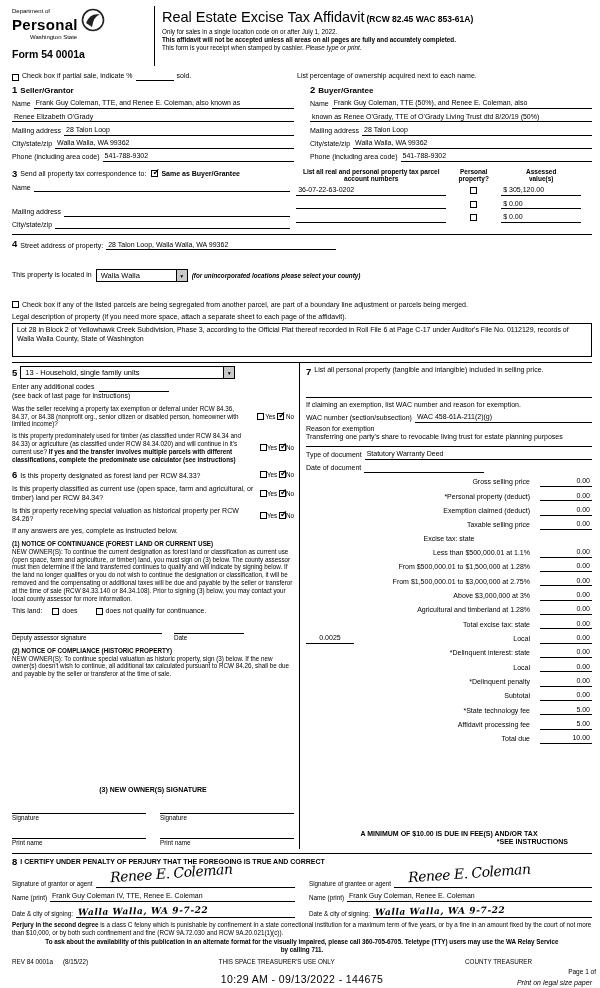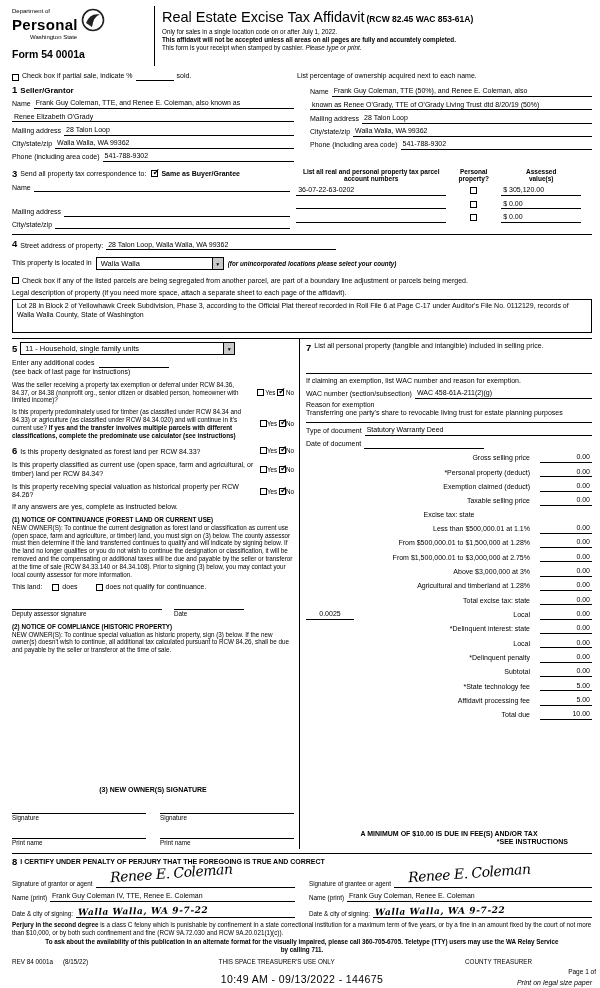--- a/index.html
+++ b/index.html
@@ -137,20 +137,21 @@
       <div class="fld">
           <span class="lab">City/state/zip</span>
           <span class="val">Walla Walla, WA 99362</span>
         </div>
       <div class="fld">
           <span class="lab">Phone (including area code)</span>
           <span class="val">541-788-9302</span>
         </div>
     </div>
     <div class="col">
+      <div class="sec-head"><span class="num">2</span><span>Buyer/Grantee</span></div>
       <div class="fld">
           <span class="lab">Name</span>
           <span class="val">Frank Guy Coleman, TTE (50%), and Renee E. Coleman, also</span>
         </div>
       <div class="fld">
           <span class="val">known as Renee O'Grady, TTE of O'Grady Living Trust dtd 8/20/19 (50%)</span>
         </div>
       <div class="fld">
           <span class="lab">Mailing address</span>
           <span class="val">28 Talon Loop</span>
@@ -213,40 +214,40 @@
   </div>
 
   <div class="sec4">
     <div class="row" style="align-items:flex-end">
       <span class="num">4</span>
       <span>Street address of property:</span>
       <span class="fill" style="margin-left:3px;min-width:230px">28 Talon Loop, Walla Walla, WA 99362</span>
     </div>
     <div class="row" style="align-items:center;margin-top:3px">
       <span>This property is located in</span>
-      <span class="dd" style="width:128px;margin:4px 4px">
+      <span class="dd" style="width:92px;margin:16px 4px">
         <span class="dtxt grow">Walla Walla</span>
         <span class="darr">▼</span>
       </span>
       <span class="i b xs">(for unincorporated locations please select your county)</span>
     </div>
     <div class="row" style="margin-top:3px;align-items:flex-start">
       <span class="cb"></span>
       <span style="margin-left:3px">Check box if any of the listed parcels are being segregated from another parcel, are part of a boundary line adjustment or parcels being merged.</span>
     </div>
     <div style="margin-top:2.5px">Legal description of property (if you need more space, attach a separate sheet to each page of the affidavit).</div>
     <div class="legal-box">Lot 28 in Block 2 of Yellowhawk Creek Subdivision, Phase 3, according to the Official Plat thereof recorded in Roll File 6 at Page C-17 under Auditor's File No. 0112129, records of Walla Walla County, State of Washington</div>
   </div>
 
   <div class="main">
     <div class="mc-left">
       <div class="row" style="align-items:center">
         <span class="num">5</span>
         <span class="dd grow" style="max-width:215px">
-          <span class="dtxt grow">11 - Household, single family units</span>
+          <span class="dtxt grow">13 - Household, single family units</span>
           <span class="darr">▼</span>
         </span>
       </div>
       <div class="row" style="margin-top:4px;align-items:flex-end">
         <span>Enter any additional codes</span>
         <span class="blank" style="width:70px;margin-left:4px"></span>
       </div>
       <div>(see back of last page for instructions)</div>
 
       <div class="qrow">
@@ -484,18 +485,18 @@
     <div class="altfmt xs" style="padding:0 30px">To ask about the availability of this publication in an alternate format for the visually impaired, please call 360-705-6705. Teletype (TTY) users may use the WA Relay Service by calling 711.</div>
   </div>
 
   <div class="footer">
     <div class="frow xs">
       <span>REV 84 0001a</span>
       <span style="margin-left:10px">(8/15/22)</span>
       <span class="grow" style="text-align:center">THIS SPACE TREASURER'S USE ONLY</span>
       <span style="margin-right:60px">COUNTY TREASURER</span>
     </div>
-    <div class="stamp">10:49 AM - 09/13/2022 - 144675</div>
+    <div class="stamp">10:29 AM - 09/13/2022 - 144675</div>
     <div class="page-no">Page 1 of</div>
     <div class="print-note">Print on legal size paper</div>
   </div>
 
 </div>
 
 </body></html>

